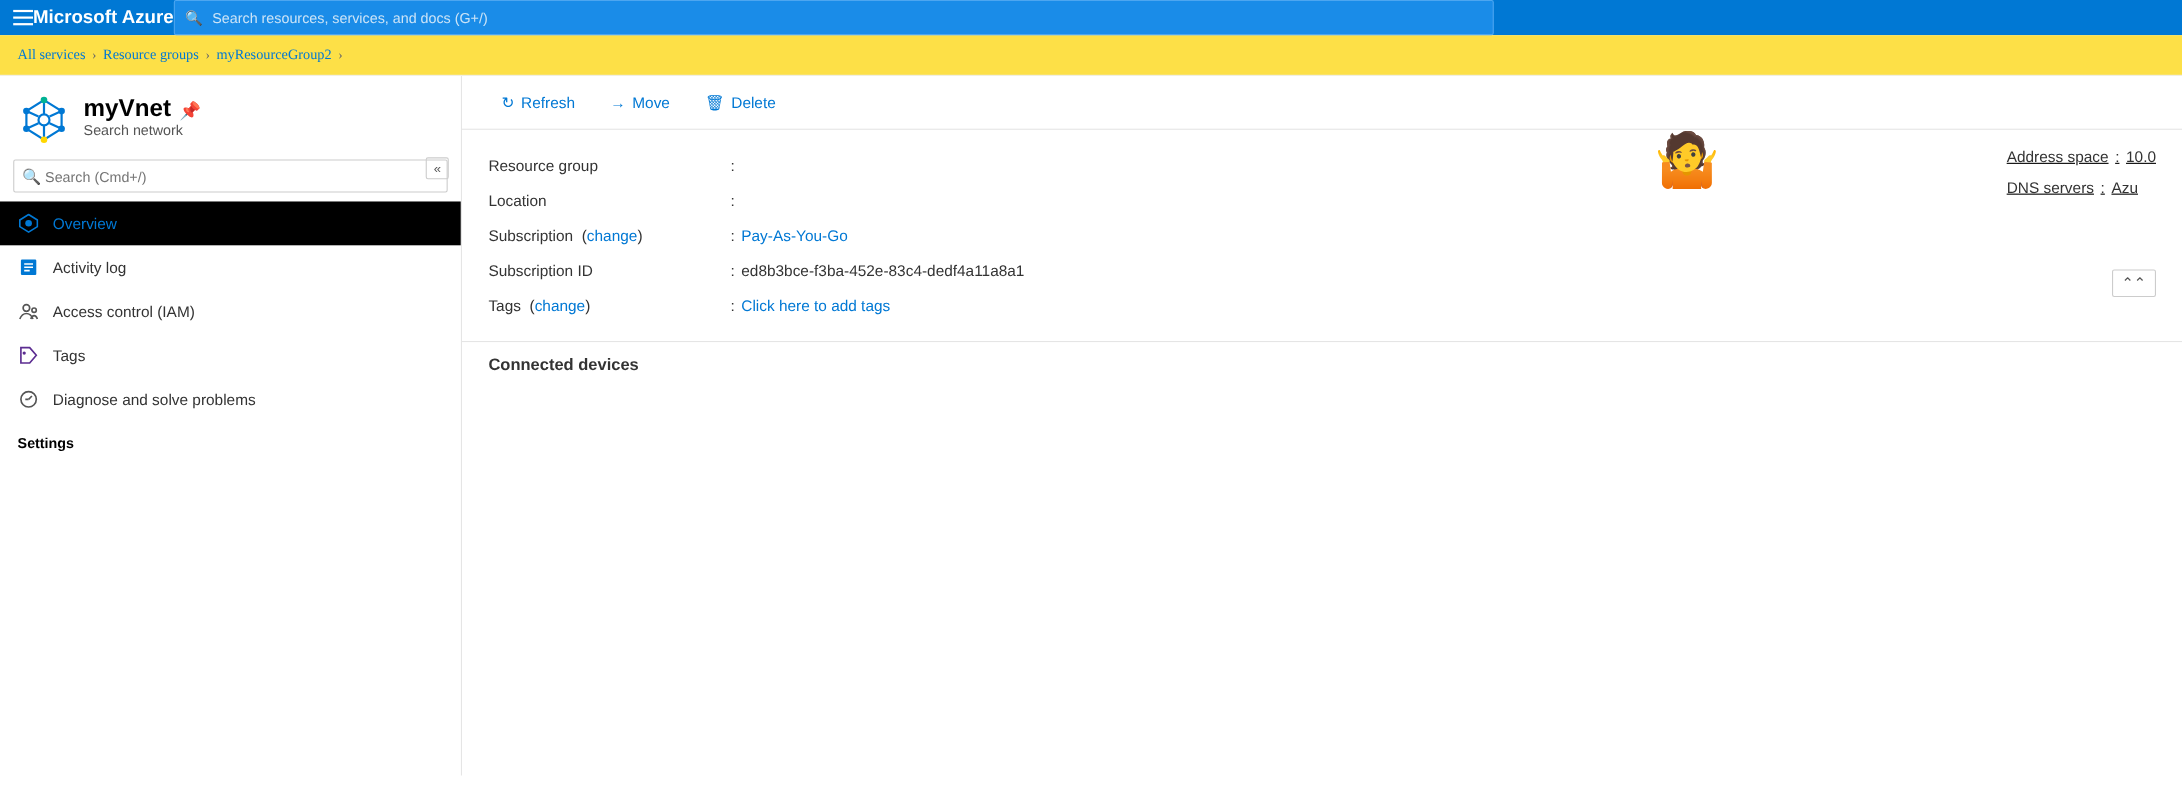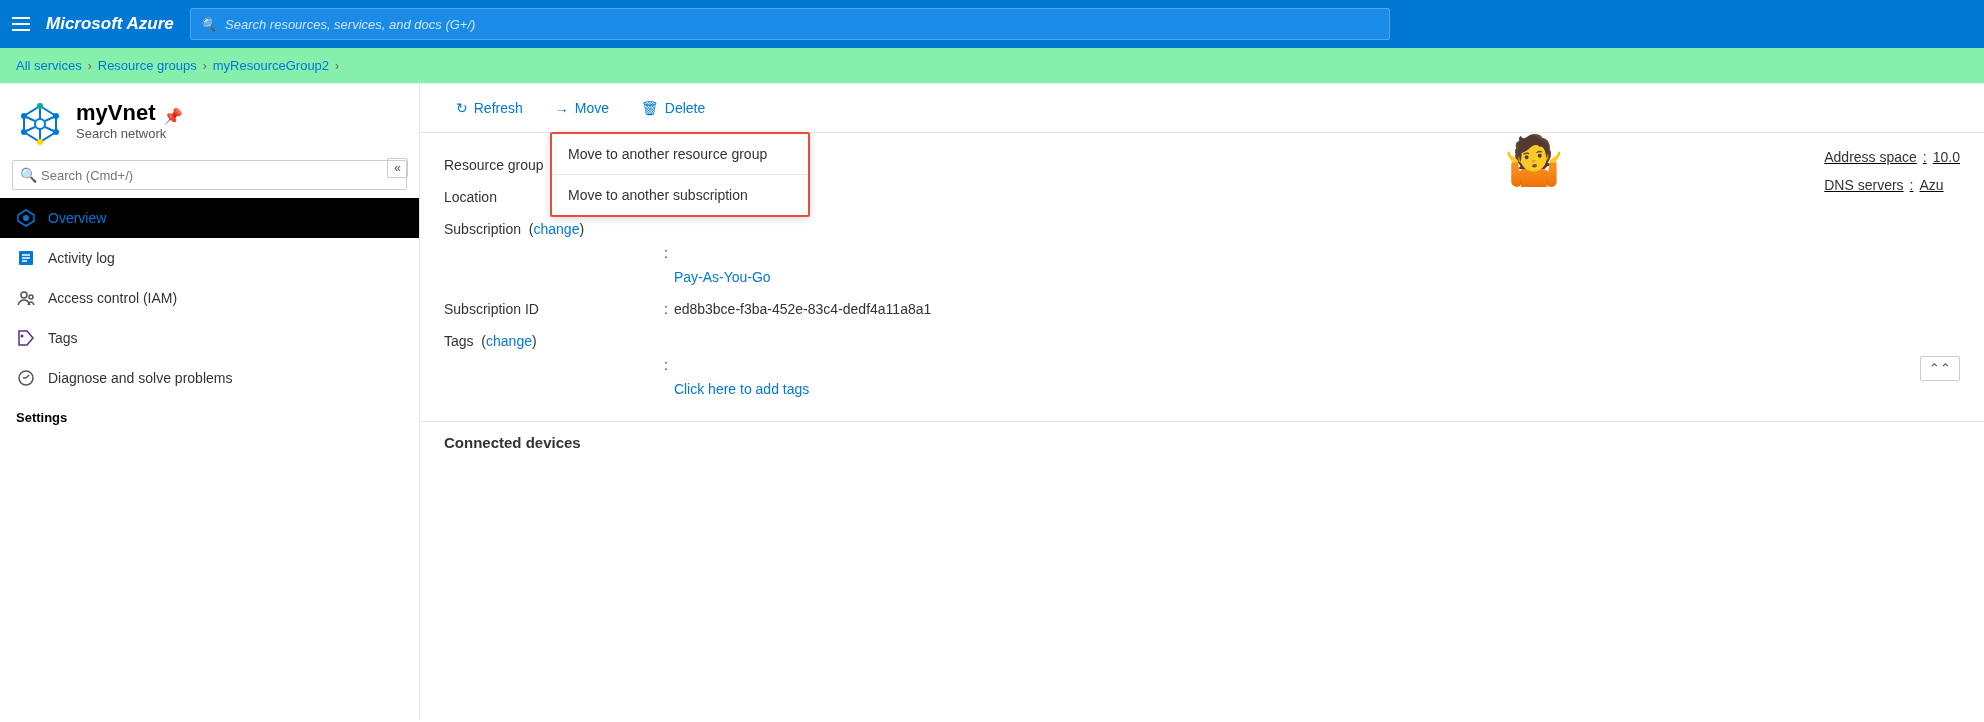--- a/index.html
+++ b/index.html
@@ -1,26 +1,24 @@
 <!DOCTYPE html>
 <html><head>
   <meta charset="utf-8">
   <style>
     * { margin: 0; padding: 0; box-sizing: border-box; }
     body { font-family: 'Segoe UI', Arial, sans-serif; font-size: 13px; background: #fff; width: 1984px; height: 722px; overflow: hidden; }
 
     
     .top-bar {
       background: #0078d4;
-      height: 48px;
+      height: 32px;
       display: flex;
       align-items: center;
       padding: 0 12px;
-      gap: 16px;
-      font-style: italic;
     }
     .hamburger-icon {
       color: white;
       font-size: 18px;
       cursor: pointer;
       display: flex;
       flex-direction: column;
       gap: 4px;
     }
     .hamburger-icon span {
@@ -48,26 +46,27 @@
       gap: 8px;
       cursor: text;
     }
     .search-bar-text {
       color: #cce4f7;
       font-size: 13px;
     }
 
     
     .breadcrumb {
-      background: #86efac;
+      background: #fde047;
       padding: 10px 16px;
       display: flex;
       align-items: center;
       gap: 6px;
       border-bottom: 1px solid #f0f0f0;
+      font-family: Liberation Serif, serif;
     }
     .breadcrumb a {
       color: #0078d4;
       text-decoration: none;
       font-size: 13px;
     }
     .breadcrumb-sep {
       color: #666;
       font-size: 12px;
     }
@@ -242,21 +241,20 @@
       padding: 8px 0;
       color: #333;
       font-size: 14px;
       display: flex;
       align-items: center;
       gap: 6px;
     }
     .detail-value a {
       color: #0078d4;
       text-decoration: none;
-      margin-top: 48px;
     }
 
     
     .right-info {
       position: absolute;
       right: 0;
       top: 16px;
       padding-right: 24px;
       text-decoration: underline;
     }
@@ -463,25 +461,20 @@
       </button>
       <button class="toolbar-btn" style="position:relative;">
         <span>→</span>
         <span>Move</span>
       </button>
       <button class="toolbar-btn">
         <span style="color:#0078d4;">🗑</span>
         <span>Delete</span>
       </button>
 
-      <div class="move-dropdown">
-        <div class="move-dropdown-item">Move to another resource group</div>
-        <div class="move-dropdown-separator"></div>
-        <div class="move-dropdown-item">Move to another subscription</div>
-      </div>
 
       <div class="helper-emoji">🤷</div>
     </div>
 
     <div class="details-area">
       <div class="details-grid">
 
         <div class="detail-label">Resource group</div>
         <div class="detail-value">
           <span>:</span>

